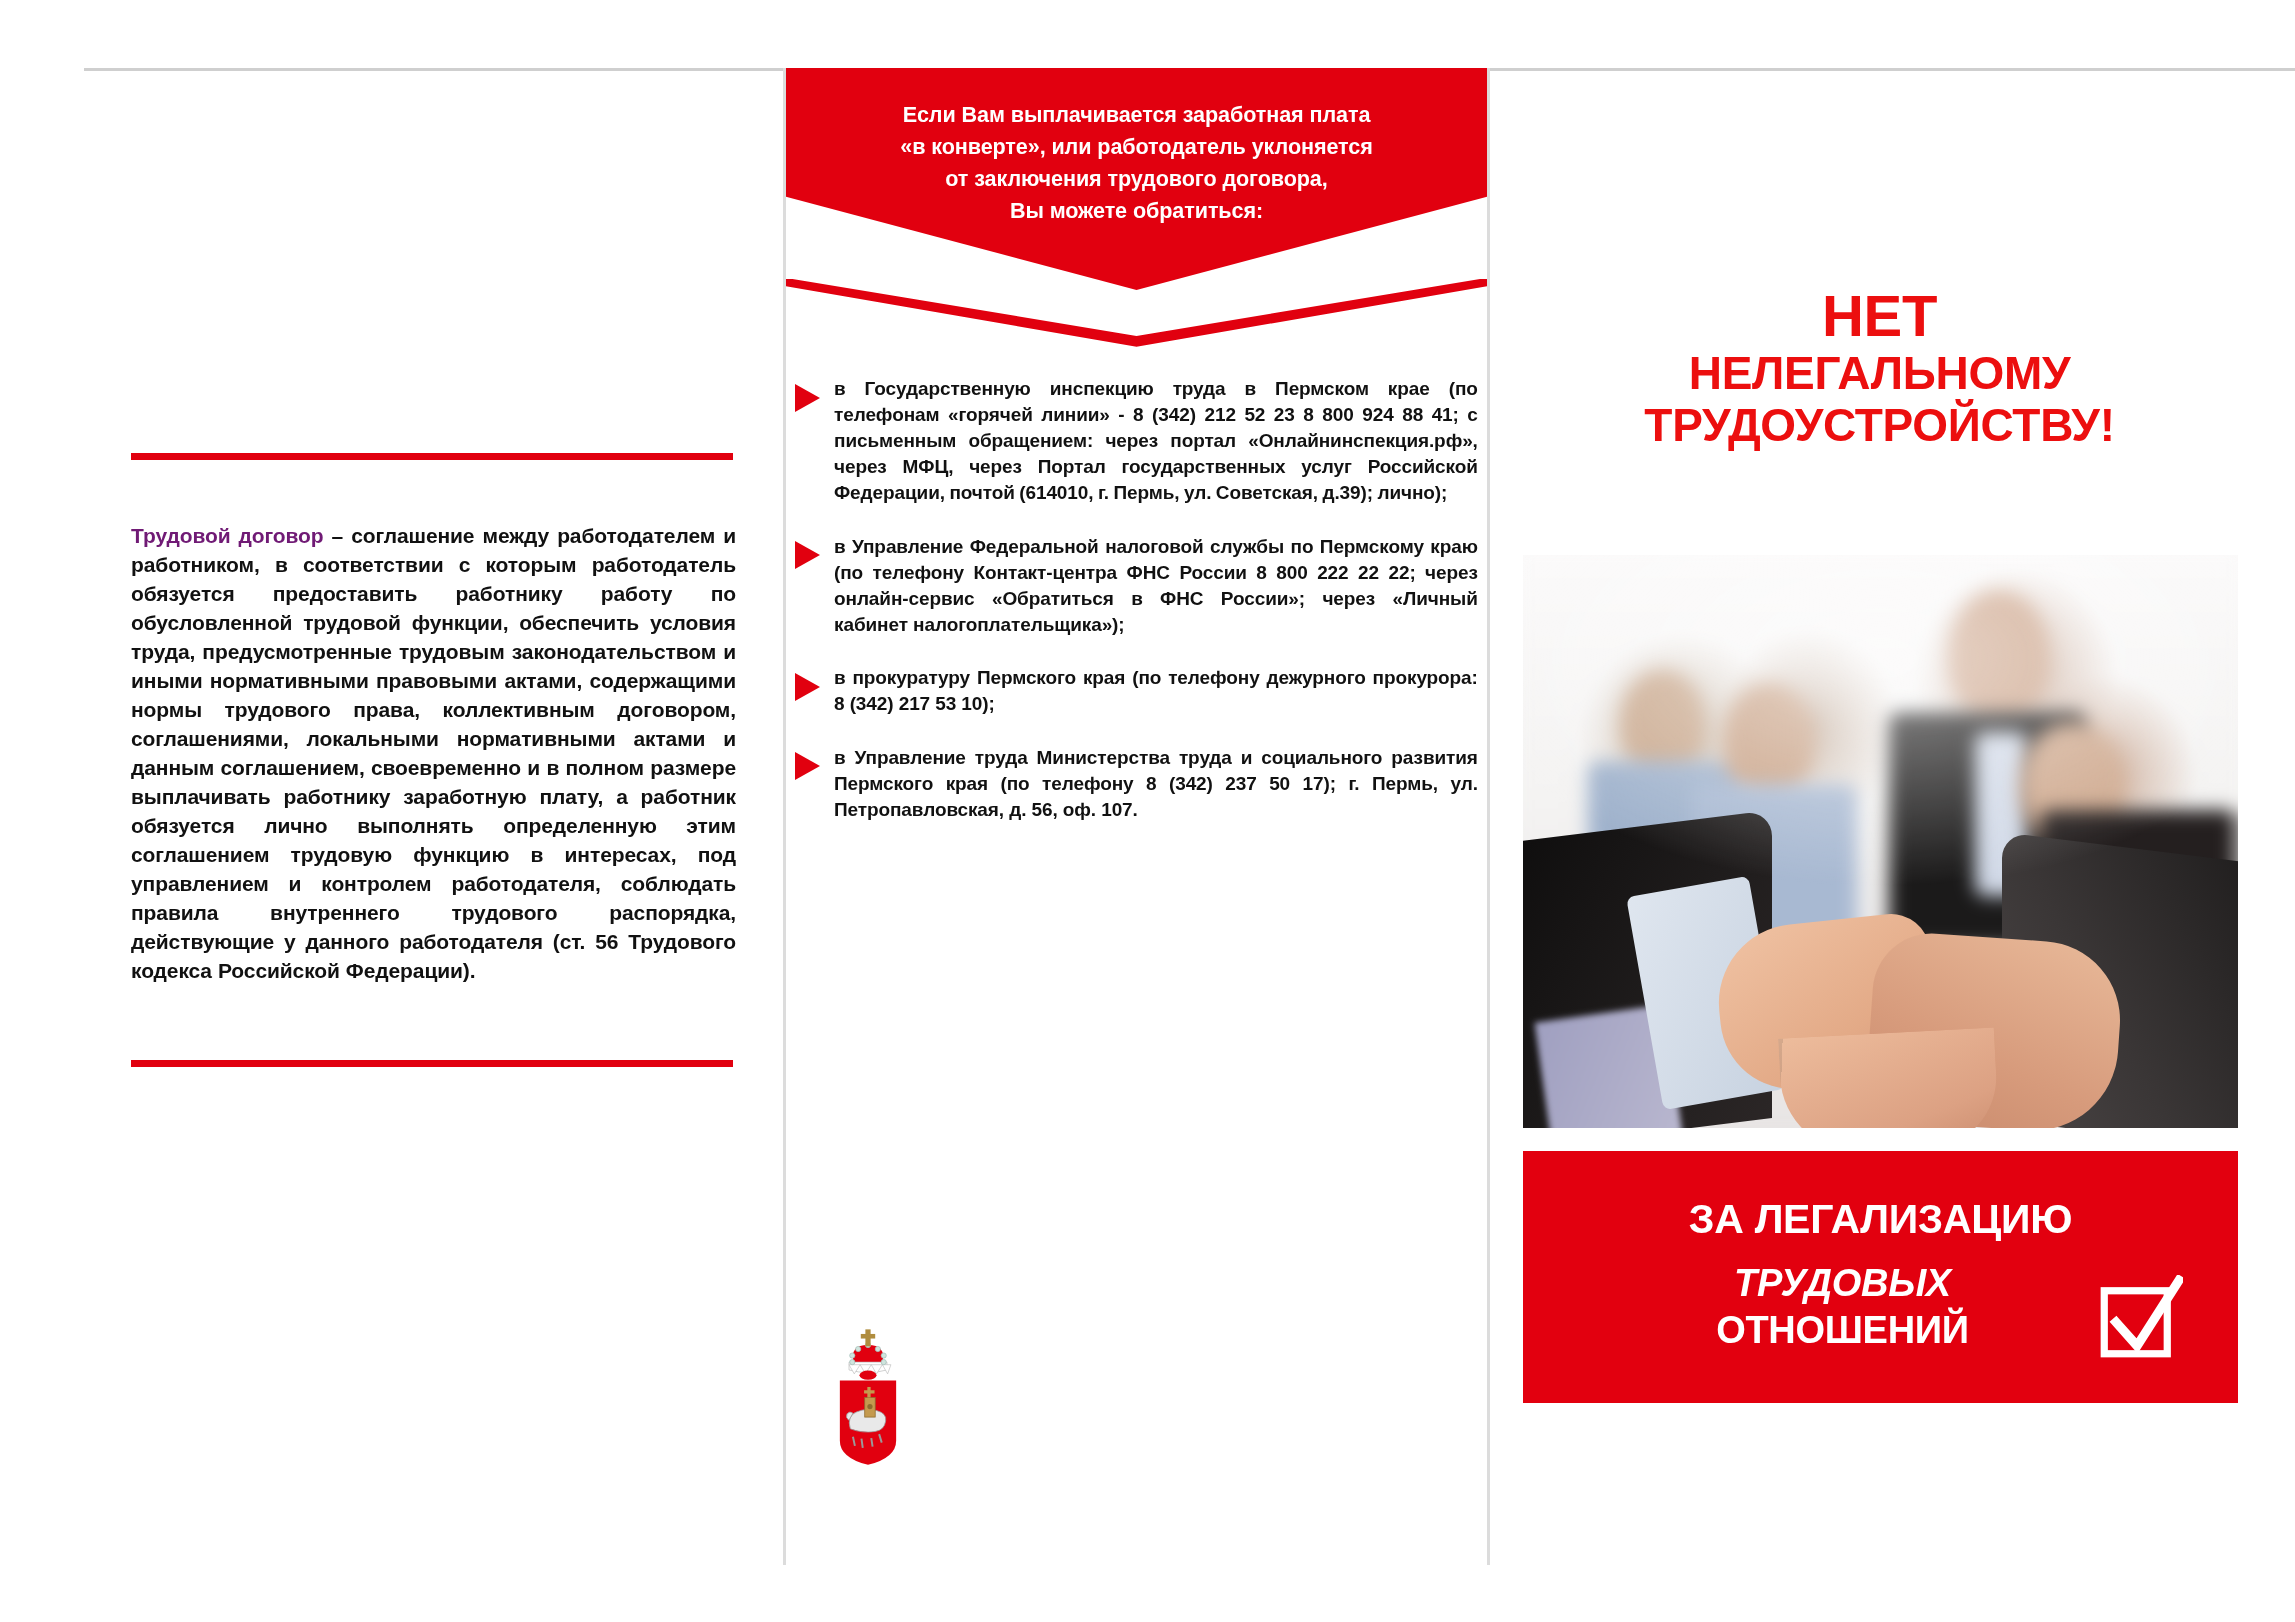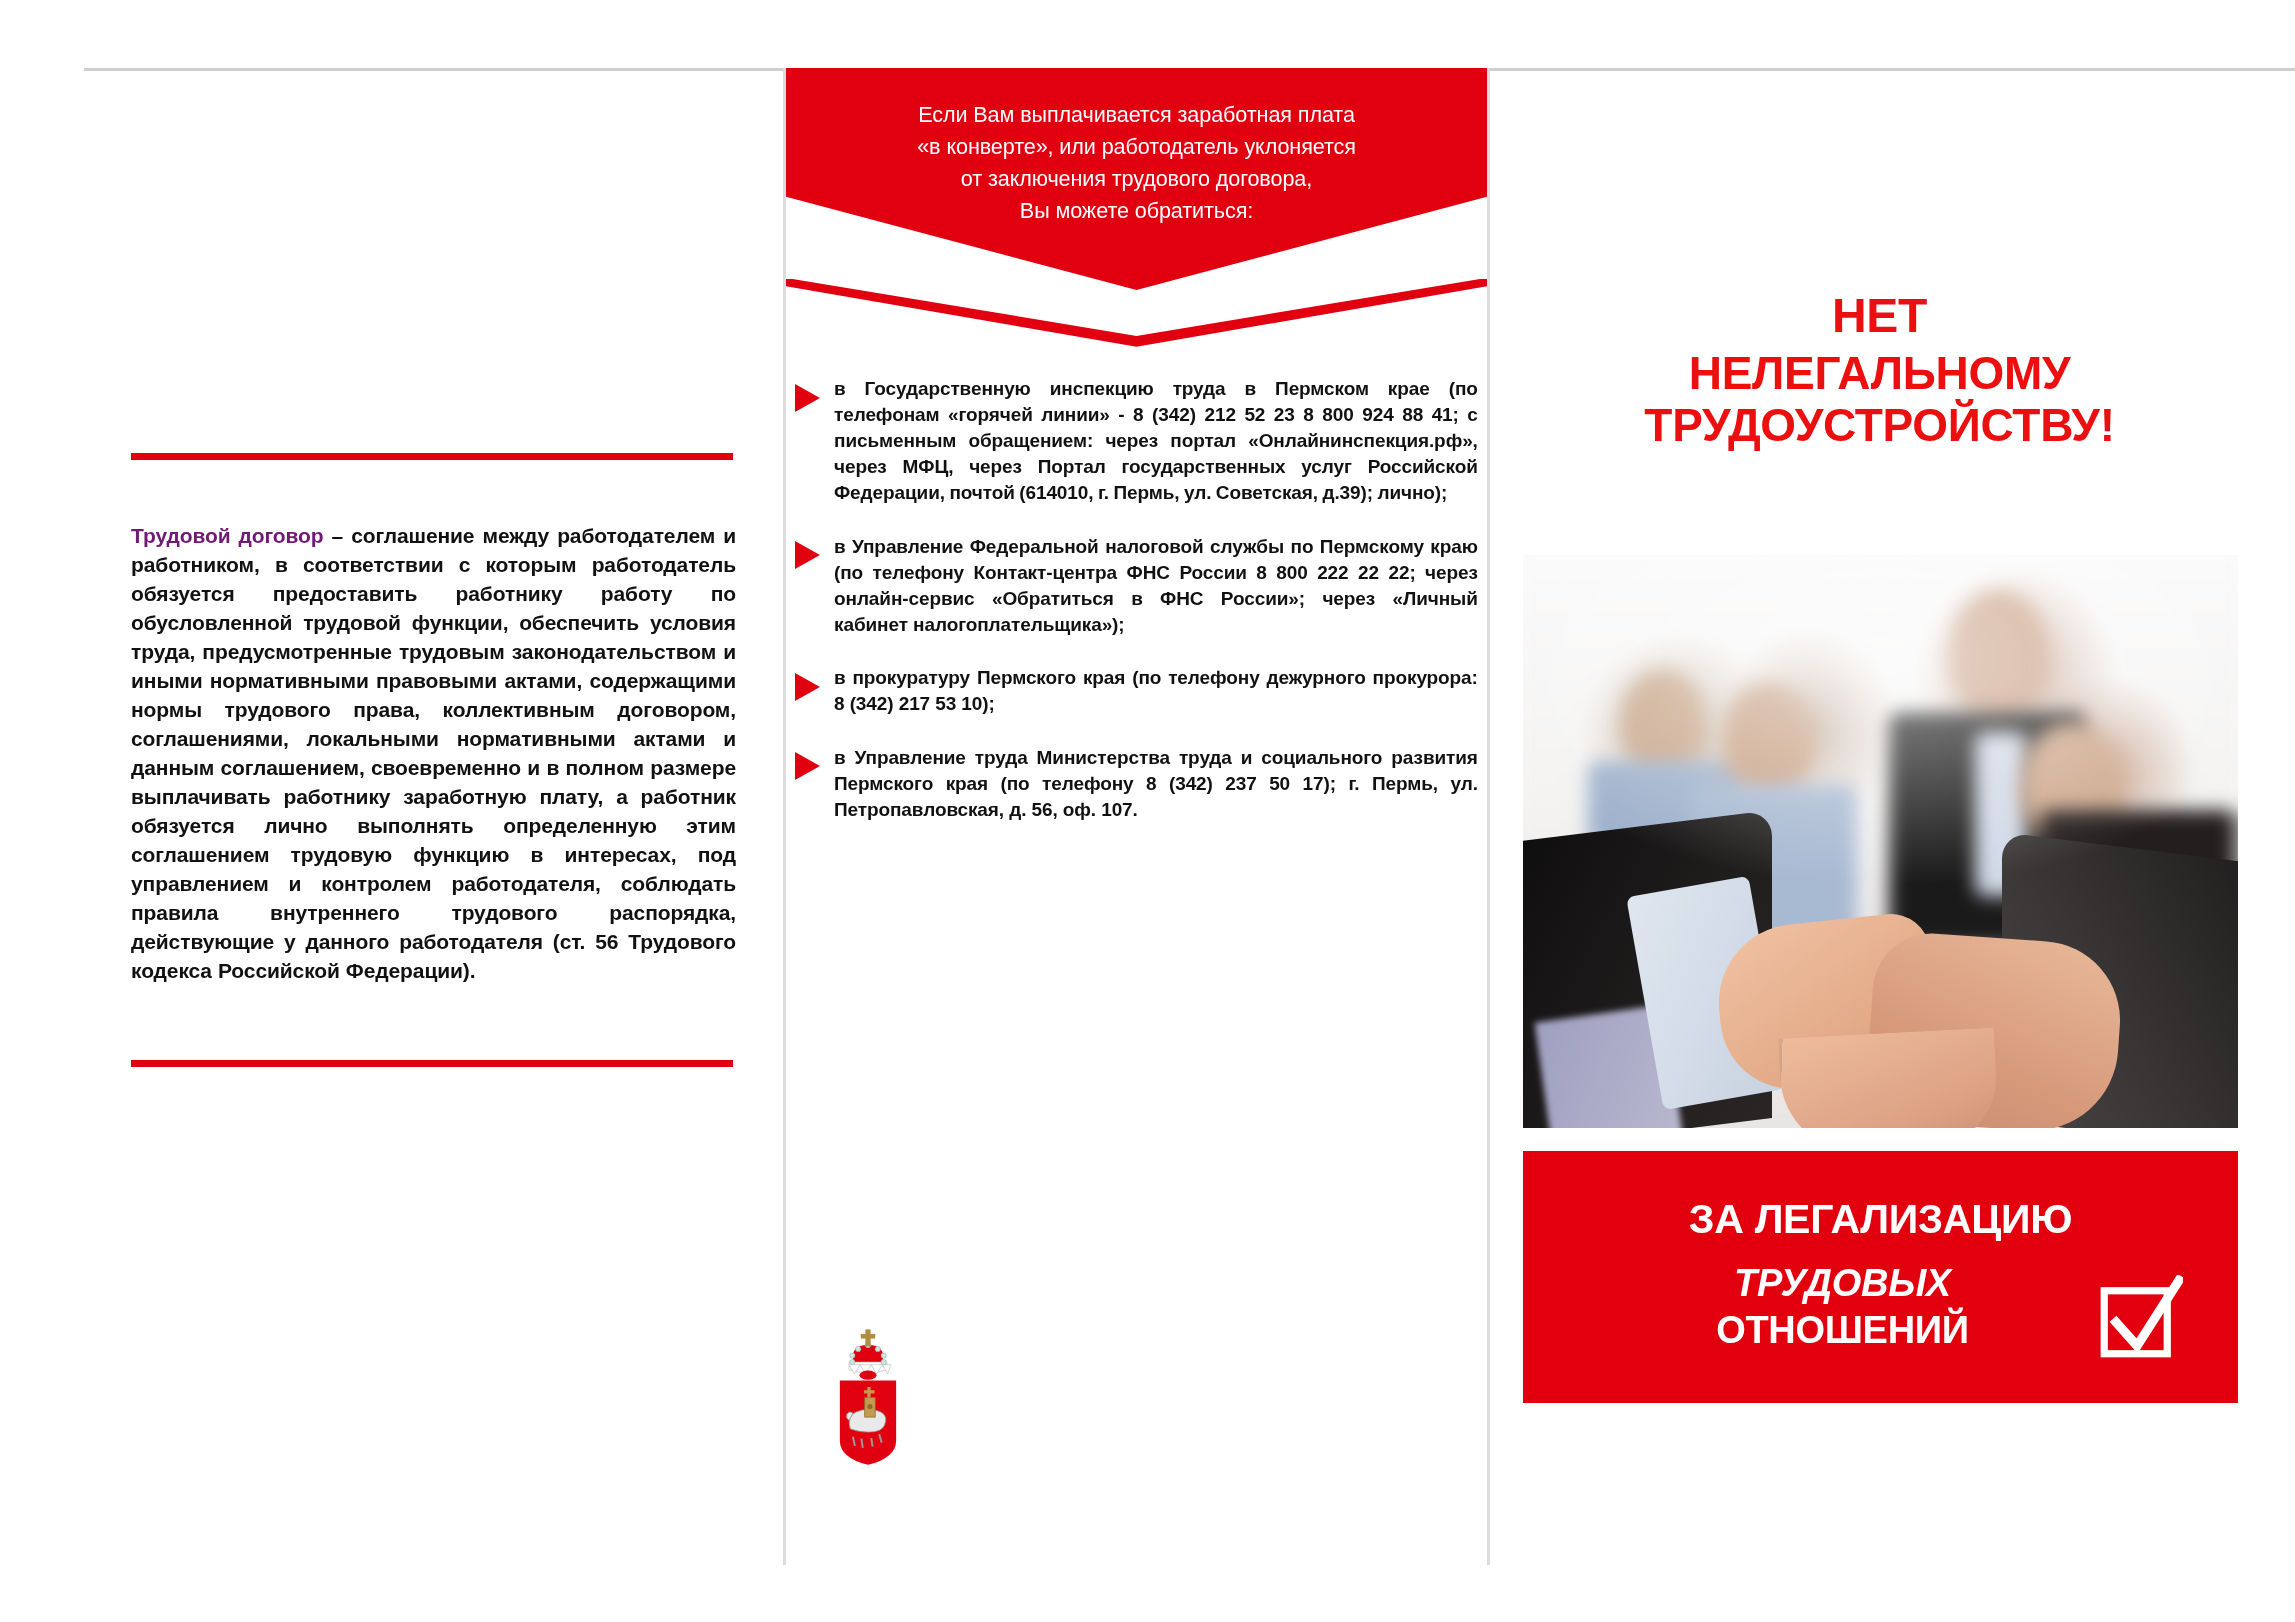--- a/index.html
+++ b/index.html
@@ -103,21 +103,21 @@
   }
   .mid-banner-text {
     position: absolute;
     left: 0;
     top: 31px;
     width: 701px;
     text-align: center;
     color: #ffffff;
     font-size: 21.6px;
     line-height: 32px;
-    font-weight: 400;
+    font-weight: 700;
     letter-spacing: -0.1px;
   }
   .mid-chevron-line {
     position: absolute;
     left: 0;
     top: 211px;
     width: 701px;
     height: 77px;
     background: #e1000f;
     clip-path: polygon(
@@ -199,21 +199,21 @@
     left: 33px;
     top: 216px;
     width: 713px;
     text-align: center;
     color: #ec0f0f;
     font-weight: 700;
     letter-spacing: -0.3px;
   }
   .headline .l1 {
     display: block;
-    font-size: 48px;
+    font-size: 58px;
     line-height: 63px;
   }
   .headline .l2,
   .headline .l3 {
     display: block;
     font-size: 46px;
     line-height: 52px;
   }
 
   

